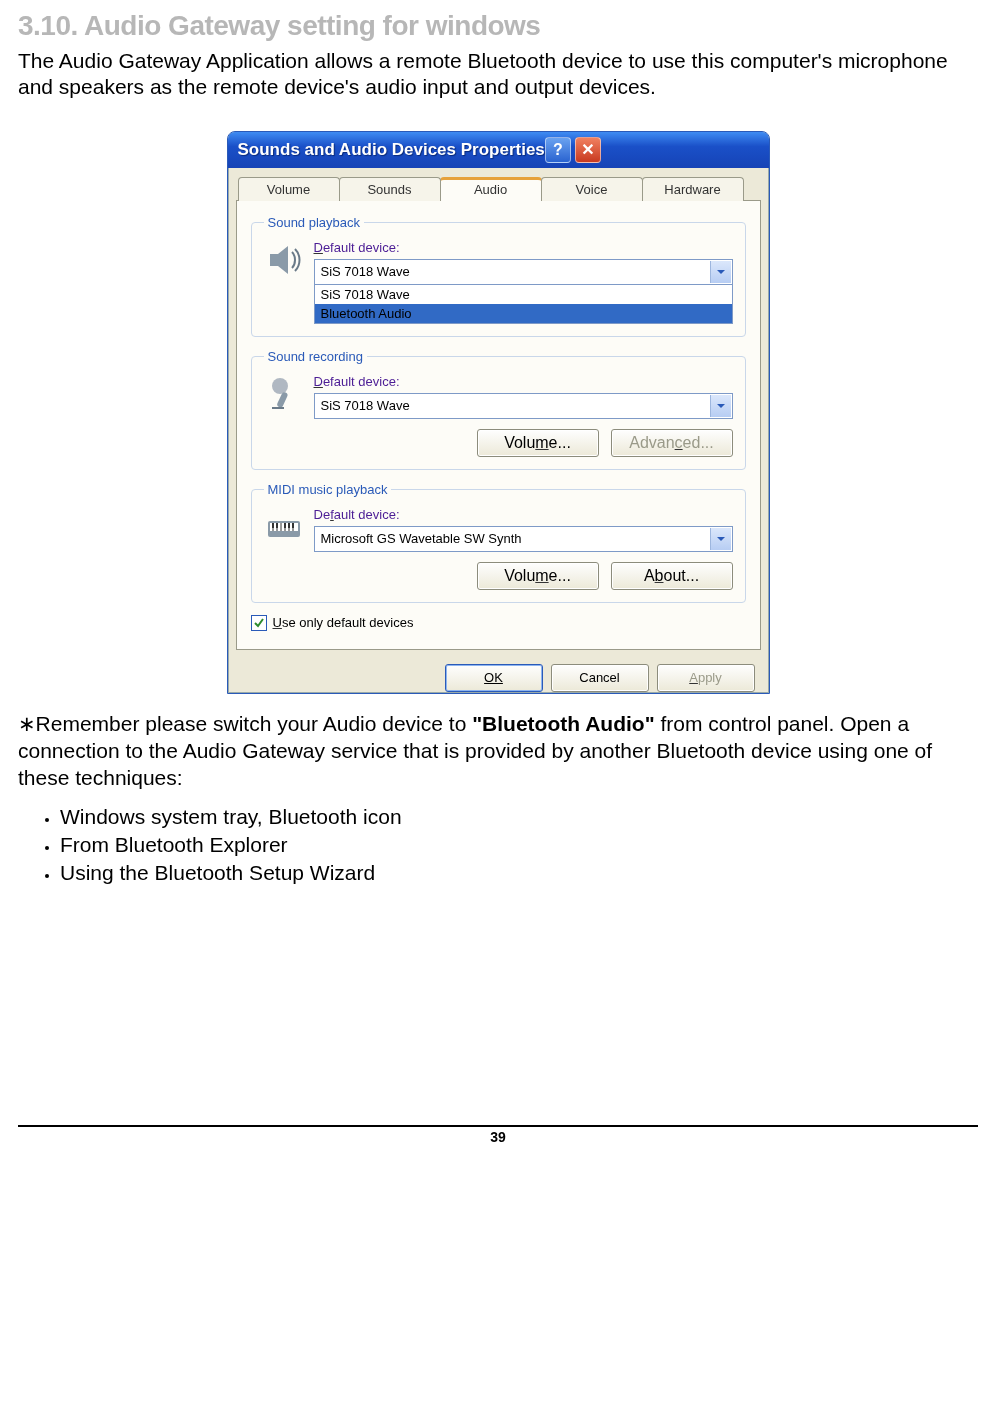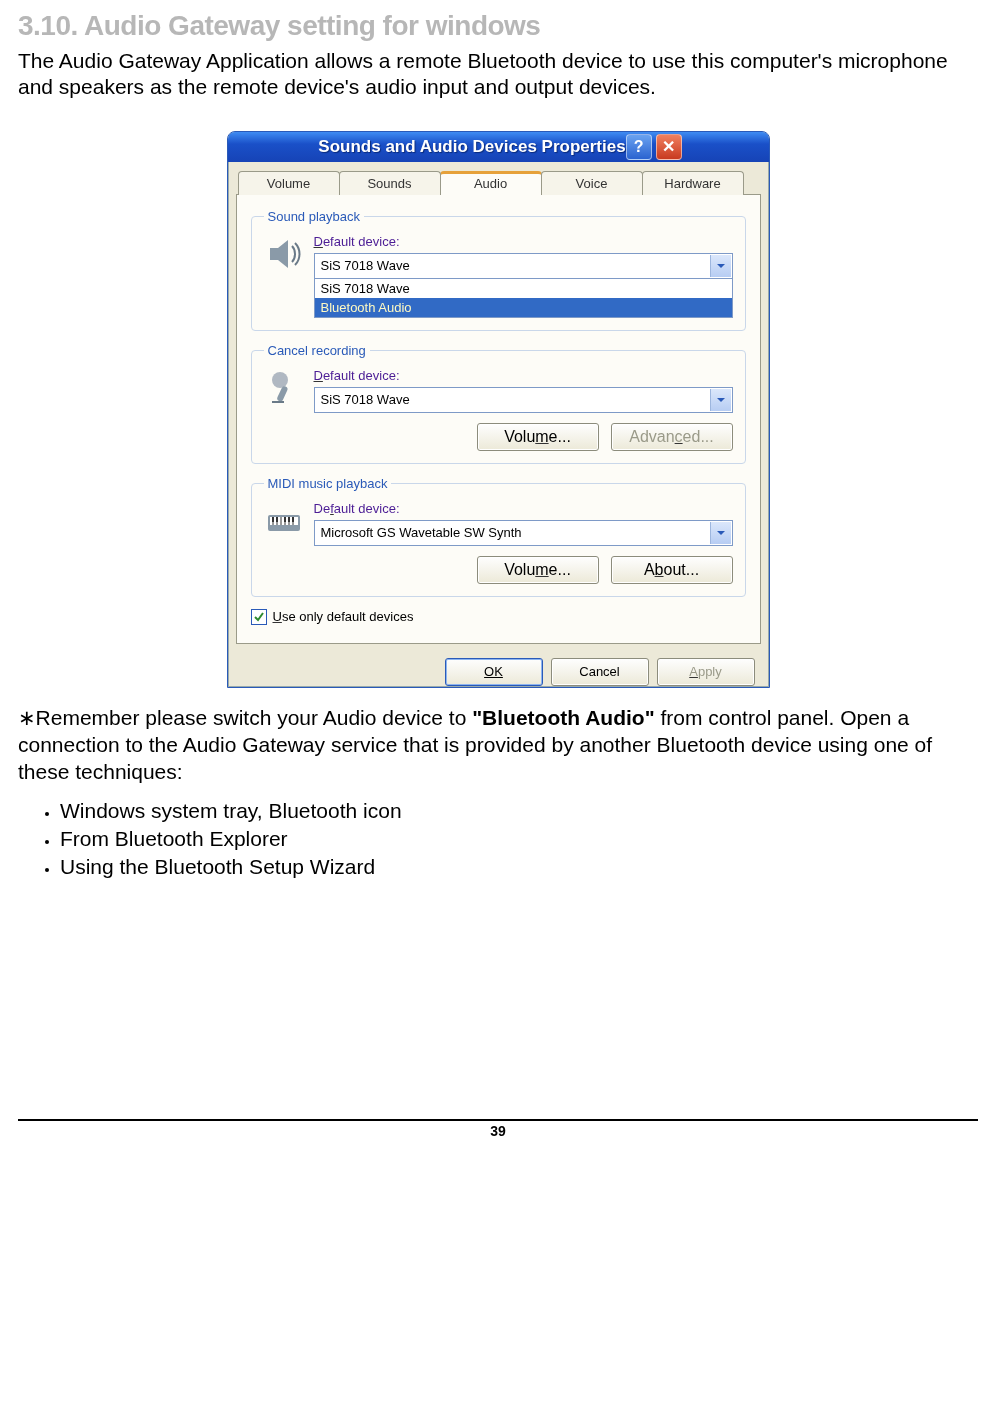--- a/index.html
+++ b/index.html
@@ -25,23 +25,23 @@
   .win-wrap { display:flex; justify-content:center; margin: 10px 0 16px 0;}
   .window {
     width: 541px;
     border: 1px solid #2a5ab8;
     border-radius: 8px 8px 0 0;
     box-shadow: 0 0 0 1px #9aa inset;
     background: #ece9d8;
     overflow: hidden;
   }
   .titlebar {
-    height: 30px;
+    height: 36px;
     background: linear-gradient(to bottom,#3f8cf3 0%,#1a50c8 40%,#1643b6 100%);
-    display:flex; align-items:center; justify-content:center;
+    display:flex; align-items:center; justify-content:flex-start;
     padding: 0 6px 0 10px;
   }
   .titlebar .title {
     color:#fff; font-family:"Trebuchet MS",Arial,sans-serif; font-weight:bold;
     font-size:17px; text-shadow:1px 1px 1px #0a2a7a;
   }
   .titlebar .btns { display:flex; gap:4px; }
   .titlebtn {
     width:24px; height:24px; border-radius:4px;
     display:flex; align-items:center; justify-content:center;
@@ -99,21 +99,21 @@
     border-left:1px solid #9db6de;
     display:flex; align-items:center; justify-content:center;
   }
   .combo .dd svg{width:10px;height:10px;}
 
   .dropdown-open {
     border:1px solid #7e9ac7; border-top:none; background:#fff;
     font-family:Tahoma,Arial,sans-serif; font-size:13px;
   }
   .dropdown-open .opt { padding:2px 6px; }
-  .dropdown-open .opt.sel { background:#316ac5; color:#fef9c3; }
+  .dropdown-open .opt.sel { background:#316ac5; color:#000000; }
 
   .btn-row { display:flex; justify-content:flex-end; gap:12px; margin-top:10px; }
   .btn {
     min-width:120px; height:26px;
     font-family:Tahoma,Arial,sans-serif; font-size:16px;
     background:linear-gradient(#fefefe,#ece9d8);
     border:1px solid #8c8c7c; border-radius:3px;
     display:flex; align-items:center; justify-content:center;
     box-shadow: inset 0 0 0 1px #fff;
   }
@@ -201,21 +201,21 @@
               </div>
               <div class="dropdown-open">
                 <div class="opt">SiS 7018 Wave</div>
                 <div class="opt sel">Bluetooth Audio</div>
               </div>
             </div>
           </div>
         </fieldset>
 
         <fieldset class="grp">
-          <legend>Cancel recording</legend>
+          <legend>Sound recording</legend>
           <div class="device-row">
             <div class="device-icon">
               <svg viewBox="0 0 40 40">
                   <ellipse cx="16" cy="12" rx="8" ry="8" fill="#b0b8c2"></ellipse>
                   <rect x="18" y="18" width="6" height="16" rx="3" fill="#8a9aa8" transform="rotate(25 20 20)"></rect>
                   <path d="M8 34h12" stroke="#6a7a88" stroke-width="2"></path>
                 </svg>
             </div>
             <div class="device-right">
               <div class="lbl"><span class="underline">D</span><span>efault device:</span></div>

